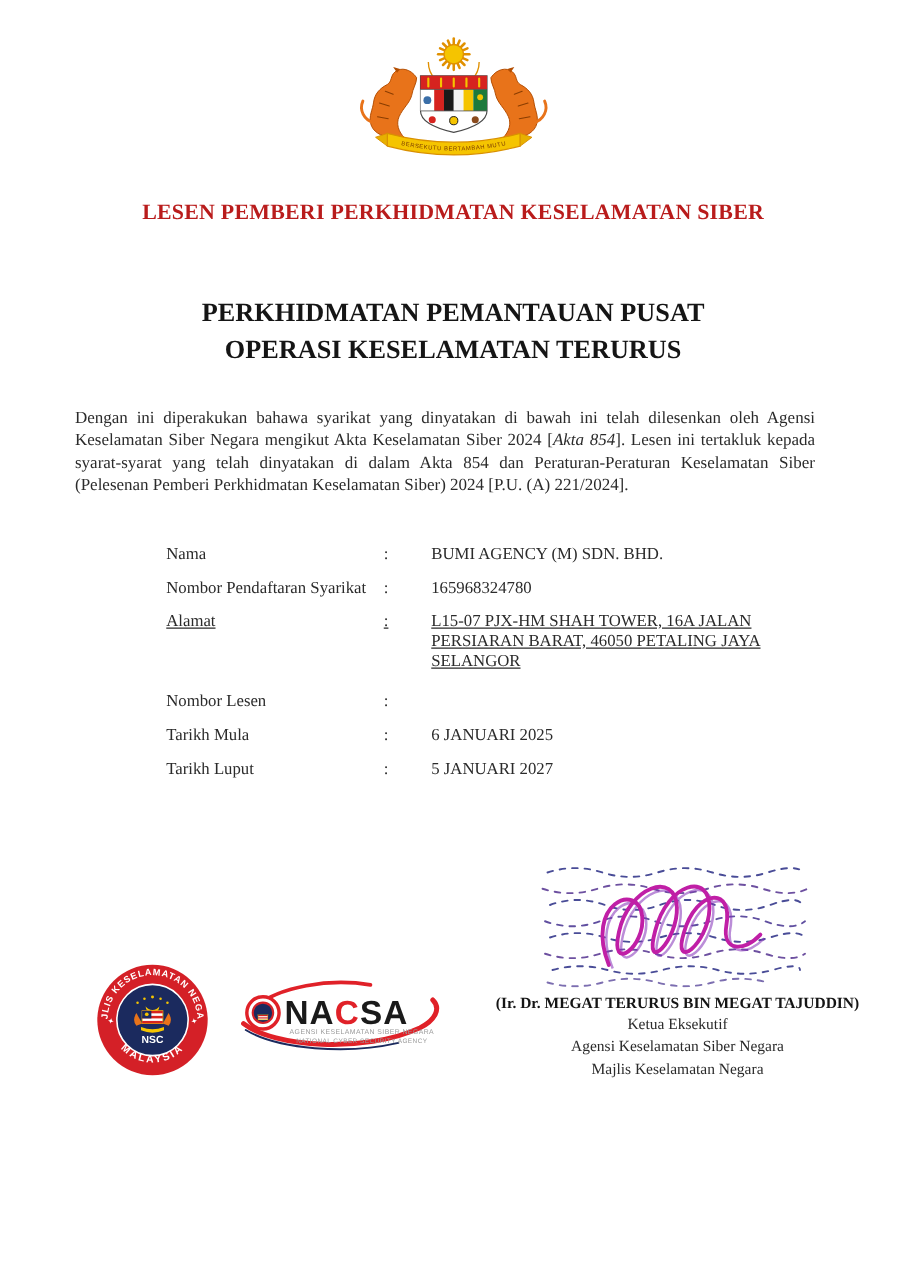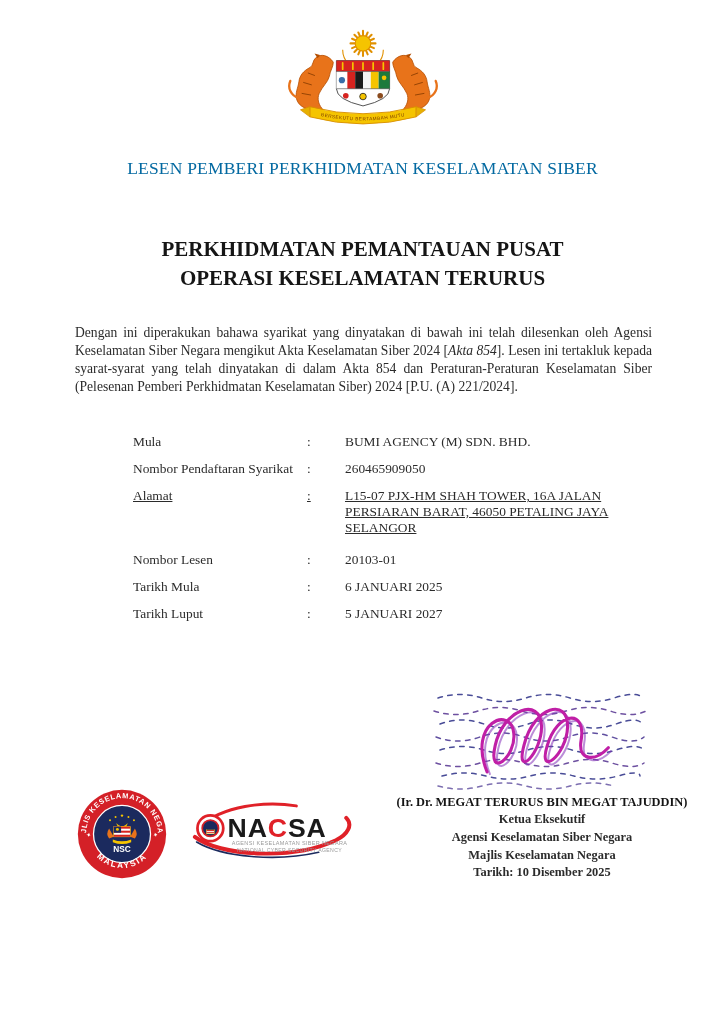--- a/index.html
+++ b/index.html
@@ -14,36 +14,36 @@
   }
   .page { width: 725px; height: 1024px; background: #fff; }
 
   .crest-wrap { text-align: center; padding-top: 26px; }
   .crest-wrap svg { display: inline-block; }
 
   h1.license-title {
     margin-top: 26px;
     text-align: center;
     font-size: 17.5px;
-    font-weight: normal;
-    color: #0369a1;
+    font-weight: bold;
+    color: #b91c1c;
     letter-spacing: 0.2px;
   }
   h2.service-title {
     margin: 56px auto 0;
     max-width: 500px;
     text-align: center;
     font-size: 21px;
     line-height: 1.4;
     font-weight: bold;
     color: #151515;
   }
 
   .intro {
-    margin: 30px 73px 0 75px;
+    margin: 30px 73px 0 60px;
     font-size: 13.6px;
     line-height: 1.33;
     text-align: justify;
     color: #2b2b2b;
   }
   .intro .italic { font-style: italic; }
 
   .details { margin: 38px 0 0 133px; font-size: 13.4px; color: #2b2b2b; }
   .detail-row { display: flex; line-height: 1.2; margin-bottom: 11px; }
   .detail-row .lbl { width: 174px; flex: none; }
@@ -66,21 +66,21 @@
     justify-content: space-between;
     align-items: flex-end;
     padding: 0 28px 0 76px;
   }
   .logos { display: flex; align-items: flex-end; gap: 20px; padding-bottom: 2px; }
   .nacsa { margin-bottom: 8px; }
 
   .signblock { width: 310px; text-align: center; }
   .sig-svg { display: block; margin: 0 auto 4px; }
   .signatory-name { font-size: 12.4px; font-weight: bold; color: #151515; line-height: 1.4; }
-  .signatory-line { font-size: 12.4px; line-height: 1.42; color: #2b2b2b; font-weight: bold; }
+  .signatory-line { font-size: 12.4px; line-height: 1.42; color: #2b2b2b; }
 </style>
 </head>
 <body>
 
 <div class="page">
 
   <div class="crest-wrap">
     <svg width="172" height="102" viewBox="0 0 220 130">
 
       <g stroke="#E09000" stroke-width="2.6" stroke-linecap="round">
@@ -156,38 +156,37 @@
   </div>
 
   <h1 class="license-title">LESEN PEMBERI PERKHIDMATAN KESELAMATAN SIBER</h1>
 
   <h2 class="service-title">PERKHIDMATAN PEMANTAUAN PUSAT OPERASI KESELAMATAN TERURUS</h2>
 
   <p class="intro"><span>Dengan ini diperakukan bahawa syarikat yang dinyatakan di bawah ini telah dilesenkan oleh Agensi Keselamatan Siber Negara mengikut Akta Keselamatan Siber 2024 [</span><span class="italic">Akta 854</span><span>]. Lesen ini tertakluk kepada syarat-syarat yang telah dinyatakan di dalam Akta 854 dan Peraturan-Peraturan Keselamatan Siber (Pelesenan Pemberi Perkhidmatan Keselamatan Siber) 2024 [P.U. (A) 221/2024].</span></p>
 
   <div class="details">
     <div class="detail-row">
-      <span class="lbl">Mula</span>
+      <span class="lbl">Nama</span>
       <span class="col">:</span>
       <span class="val">BUMI AGENCY (M) SDN. BHD.</span>
     </div>
     <div class="detail-row">
       <span class="lbl">Nombor Pendaftaran Syarikat</span>
       <span class="col">:</span>
-      <span class="val">260465909050</span>
+      <span class="val">165968324780</span>
     </div>
     <div class="detail-row tall">
       <span class="lbl">Alamat</span>
       <span class="col">:</span>
       <span class="val">L15-07 PJX-HM SHAH TOWER, 16A JALAN PERSIARAN BARAT, 46050 PETALING JAYA SELANGOR</span>
     </div>
     <div class="detail-row">
       <span class="lbl">Nombor Lesen</span>
       <span class="col">:</span>
-      <span class="val">20103-01</span>
     </div>
     <div class="detail-row">
       <span class="lbl">Tarikh Mula</span>
       <span class="col">:</span>
       <span class="val">6 JANUARI 2025</span>
     </div>
     <div class="detail-row">
       <span class="lbl">Tarikh Luput</span>
       <span class="col">:</span>
       <span class="val">5 JANUARI 2027</span>
@@ -271,17 +270,16 @@
         </g>
         <g transform="rotate(-2 114 50)">
           <path d="M58,80 C40,30 84,14 86,42 C88,66 58,88 67,54 C76,18 114,6 114,36 C114,62 85,90 96,54 C107,16 142,8 140,38 C138,66 108,88 119,56 C130,22 160,20 153,52 C149,72 166,74 180,60" fill="none" stroke="#8430B8" stroke-width="2" opacity="0.55" transform="translate(3,3)"></path>
           <path d="M58,80 C40,30 84,14 86,42 C88,66 58,88 67,54 C76,18 114,6 114,36 C114,62 85,90 96,54 C107,16 142,8 140,38 C138,66 108,88 119,56 C130,22 160,20 153,52 C149,72 166,74 180,60" fill="none" stroke="#C01FA6" stroke-width="3.1" stroke-linecap="round"></path>
         </g>
       </svg>
       <div class="signatory-name">(Ir. Dr. MEGAT TERURUS BIN MEGAT TAJUDDIN)</div>
       <div class="signatory-line">Ketua Eksekutif</div>
       <div class="signatory-line">Agensi Keselamatan Siber Negara</div>
       <div class="signatory-line">Majlis Keselamatan Negara</div>
-      <div class="signatory-line">Tarikh: 10 Disember 2025</div>
     </div>
 
   </div>
 </div>
 
 </body></html>

